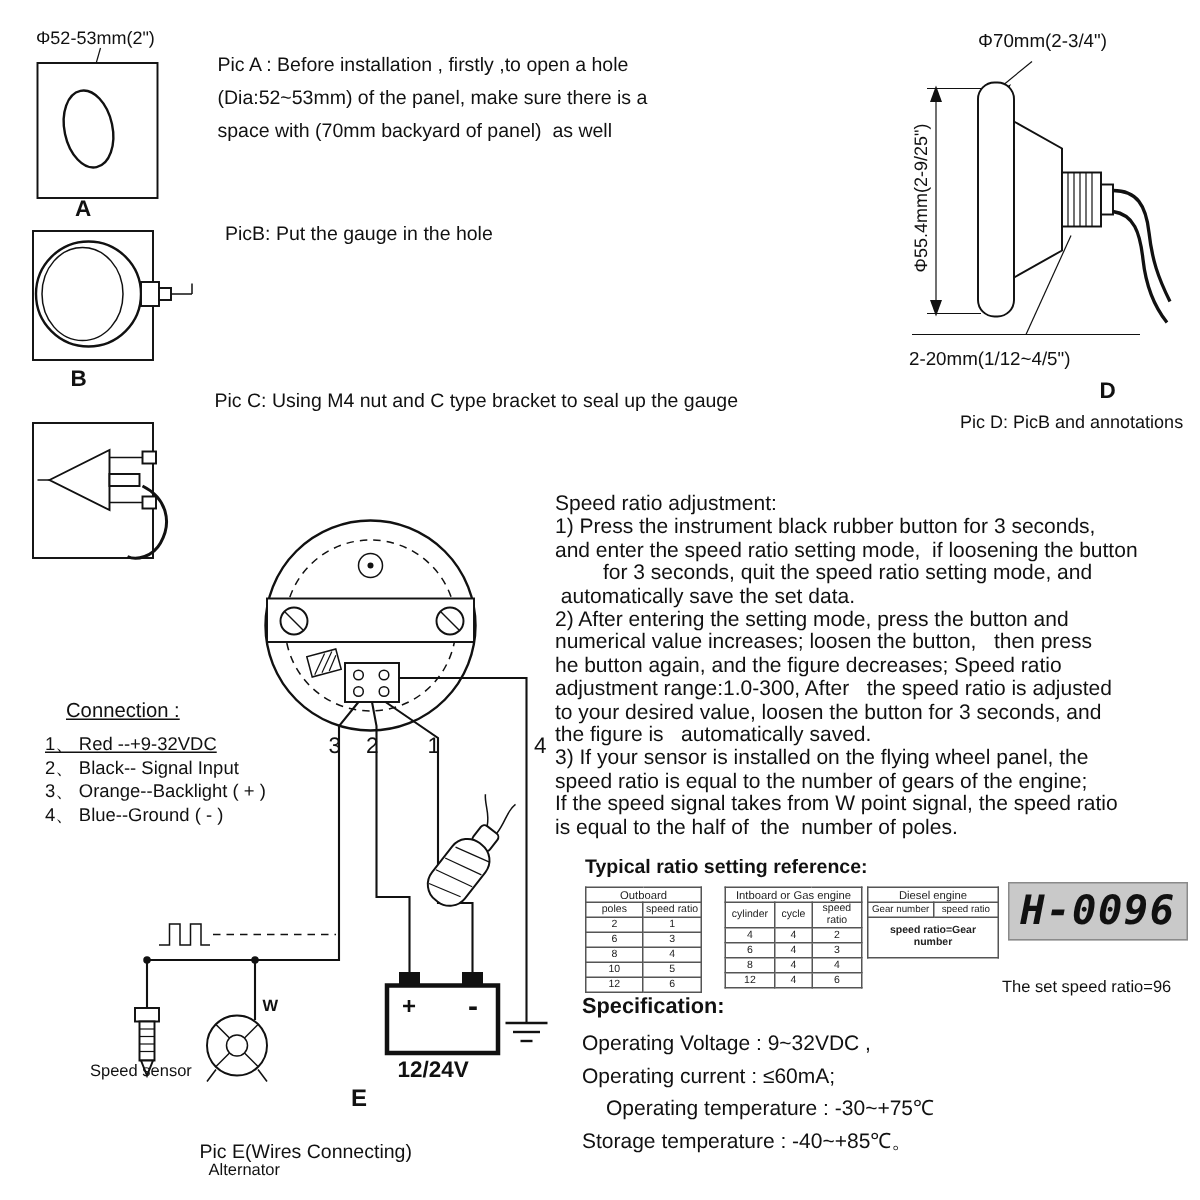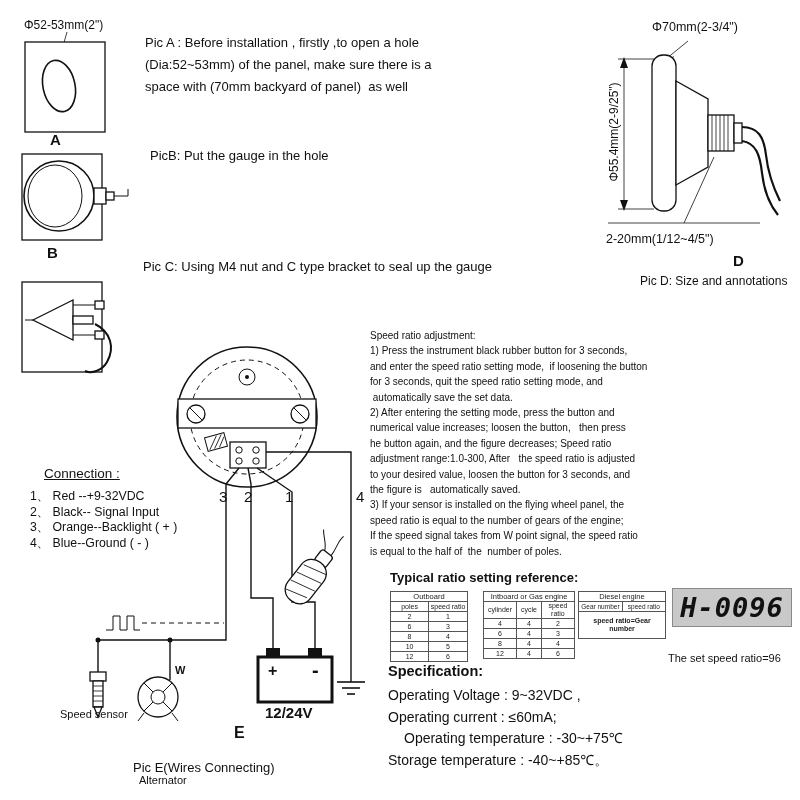--- a/index.html
+++ b/index.html
@@ -94,43 +94,43 @@
     <line x1="128" y1="100" x2="128" y2="136" class="thin"></line>
     <rect x="134" y="108" width="8" height="20" class="s12"></rect>
     <path d="M142,112 C158,112 164,122 166,140 C168,158 172,170 180,186" fill="none" stroke="#111" stroke-width="2.2"></path>
     <path d="M142,126 C156,128 160,140 162,158 C164,176 170,190 178,200" fill="none" stroke="#111" stroke-width="2.2"></path>
 
     <line x1="8" y1="208" x2="160" y2="208" class="thin"></line>
     <line x1="84" y1="208" x2="114" y2="142" class="thin"></line>
   </svg>
   <div class="t" style="left:606px;top:232px;font-size:12.5px;">2-20mm(1/12~4/5")</div>
   <div class="t bold" style="left:733px;top:252px;font-size:15px;">D</div>
-  <div class="t" style="left:640px;top:274px;font-size:12px;">Pic D: Size and annotations</div>
-
-  <div class="abs" style="left:370px;top:328px;font-size:10px;line-height:15.4px;">
+  <div class="t" style="left:640px;top:274px;font-size:12px;">Pic D: PicB and annotations</div>
+
+  <div class="abs" style="left:370px;top:328px;font-size:14px;line-height:15.4px;">
     <div style="white-space:pre;">Speed ratio adjustment:</div>
     <div style="white-space:pre;">1) Press the instrument black rubber button for 3 seconds,</div>
     <div style="white-space:pre;">and enter the speed ratio setting mode,  if loosening the button</div>
-    <div style="white-space:pre;">for 3 seconds, quit the speed ratio setting mode, and</div>
+    <div style="white-space:pre;margin-left:32px;">for 3 seconds, quit the speed ratio setting mode, and</div>
     <div style="white-space:pre;"> automatically save the set data.</div>
     <div style="white-space:pre;">2) After entering the setting mode, press the button and</div>
     <div style="white-space:pre;">numerical value increases; loosen the button,   then press</div>
     <div style="white-space:pre;">he button again, and the figure decreases; Speed ratio</div>
     <div style="white-space:pre;">adjustment range:1.0-300, After   the speed ratio is adjusted</div>
     <div style="white-space:pre;">to your desired value, loosen the button for 3 seconds, and</div>
     <div style="white-space:pre;">the figure is   automatically saved.</div>
     <div style="white-space:pre;">3) If your sensor is installed on the flying wheel panel, the</div>
     <div style="white-space:pre;">speed ratio is equal to the number of gears of the engine;</div>
     <div style="white-space:pre;">If the speed signal takes from W point signal, the speed ratio</div>
     <div style="white-space:pre;">is equal to the half of  the  number of poles.</div>
   </div>
 
   <div class="t underl" style="left:44px;top:466px;font-size:13.5px;">Connection :</div>
   <div class="abs" style="left:30px;top:489px;font-size:12.3px;line-height:15.5px;">
-    <div style="white-space:pre;">1、 Red --+9-32VDC</div>
+    <div style="white-space:pre;text-decoration:underline;">1、 Red --+9-32VDC</div>
     <div style="white-space:pre;">2、 Black-- Signal Input</div>
     <div style="white-space:pre;">3、 Orange--Backlight ( + )</div>
     <div style="white-space:pre;">4、 Blue--Ground ( - )</div>
   </div>
 
   <svg class="abs" style="left:60px;top:340px;" width="345" height="415" viewBox="0 0 345 415">
 
     <g>
       <circle cx="187" cy="77" r="70" class="s15"></circle>
       <circle cx="187" cy="77" r="57" class="s1 dash"></circle>

